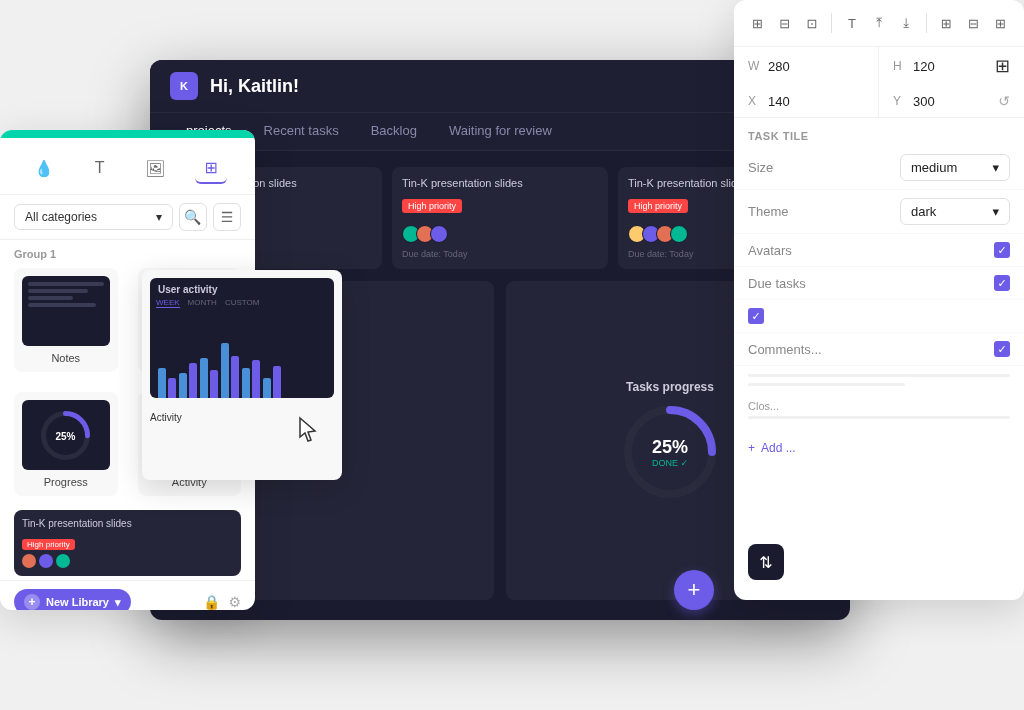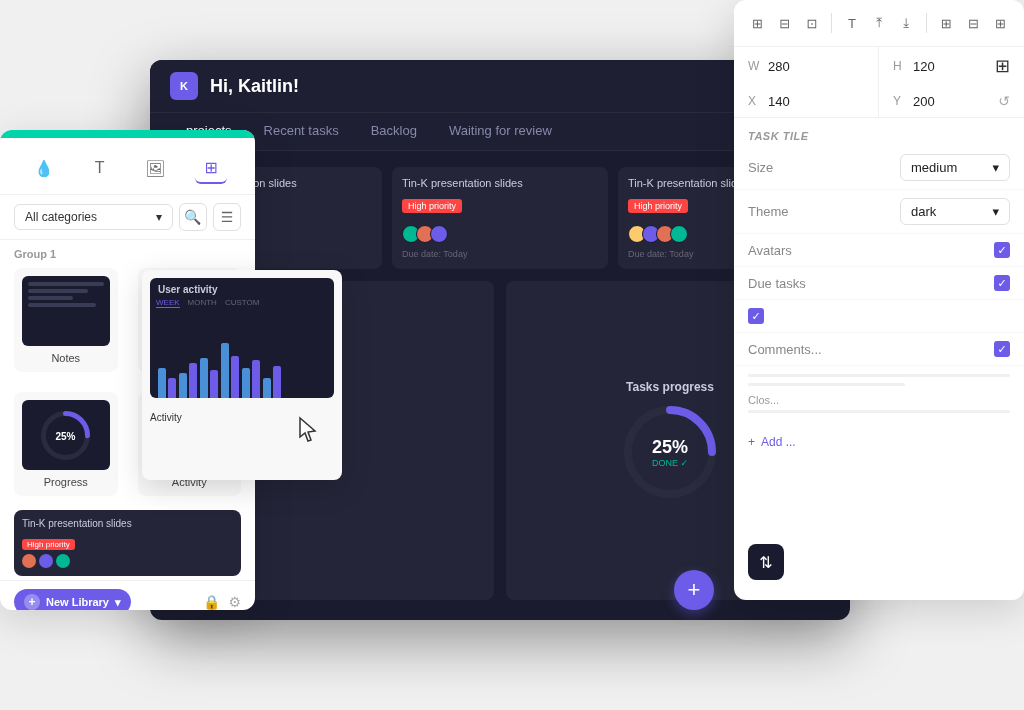--- a/index.html
+++ b/index.html
@@ -417,21 +417,20 @@
     .coord-row:nth-child(2n) { border-right: none; }
     .coord-label { color: #999; font-size: 12px; width: 14px; }
     .coord-val { color: #222; font-size: 13px; font-weight: 500; }
 
     .props-section-title {
       padding: 12px 14px 4px;
       font-size: 11px;
       color: #999;
       font-weight: 700;
       letter-spacing: 0.5px;
-      font-style: italic;
     }
 
     .props-row {
       display: flex;
       align-items: center;
       padding: 8px 14px;
       border-bottom: 1px solid #f8f8f8;
     }
     .props-row-label {
       color: #888;
@@ -802,21 +801,21 @@
       <span class="coord-label">H</span>
       <span class="coord-val">120</span>
       <span style="margin-left:auto;font-size:18px;color:#333">⊞</span>
     </div>
     <div class="coord-row">
       <span class="coord-label">X</span>
       <span class="coord-val">140</span>
     </div>
     <div class="coord-row" style="border-right:none">
       <span class="coord-label">Y</span>
-      <span class="coord-val">200</span>
+      <span class="coord-val">300</span>
       <span style="margin-left:auto;font-size:14px;color:#aaa">↺</span>
     </div>
   </div>
 
   <div class="props-section-title">TASK TILE</div>
 
   <div class="props-row">
     <span class="props-row-label">Size</span>
     <div class="props-select">
       <span>medium</span>
@@ -847,21 +846,21 @@
   </div>
 
   <div class="props-row">
     <span class="props-row-label">Comments...</span>
     <div class="props-checkbox">✓</div>
   </div>
 
   <div class="props-notes">
     <div class="props-note-line"></div>
     <div class="props-note-line short"></div>
-    <div style="font-size:11px;color:#999;margin-bottom:4px;margin-top:8px">Clos...</div>
+    <div style="font-size:11px;color:#999;margin-bottom:4px;margin-top:14px">Clos...</div>
     <div class="props-note-line"></div>
   </div>
 
   <div class="props-add-btn">
     <span>+</span>
     <span>Add ...</span>
   </div>
 
   <div class="props-filter-icon">
     ⇅

